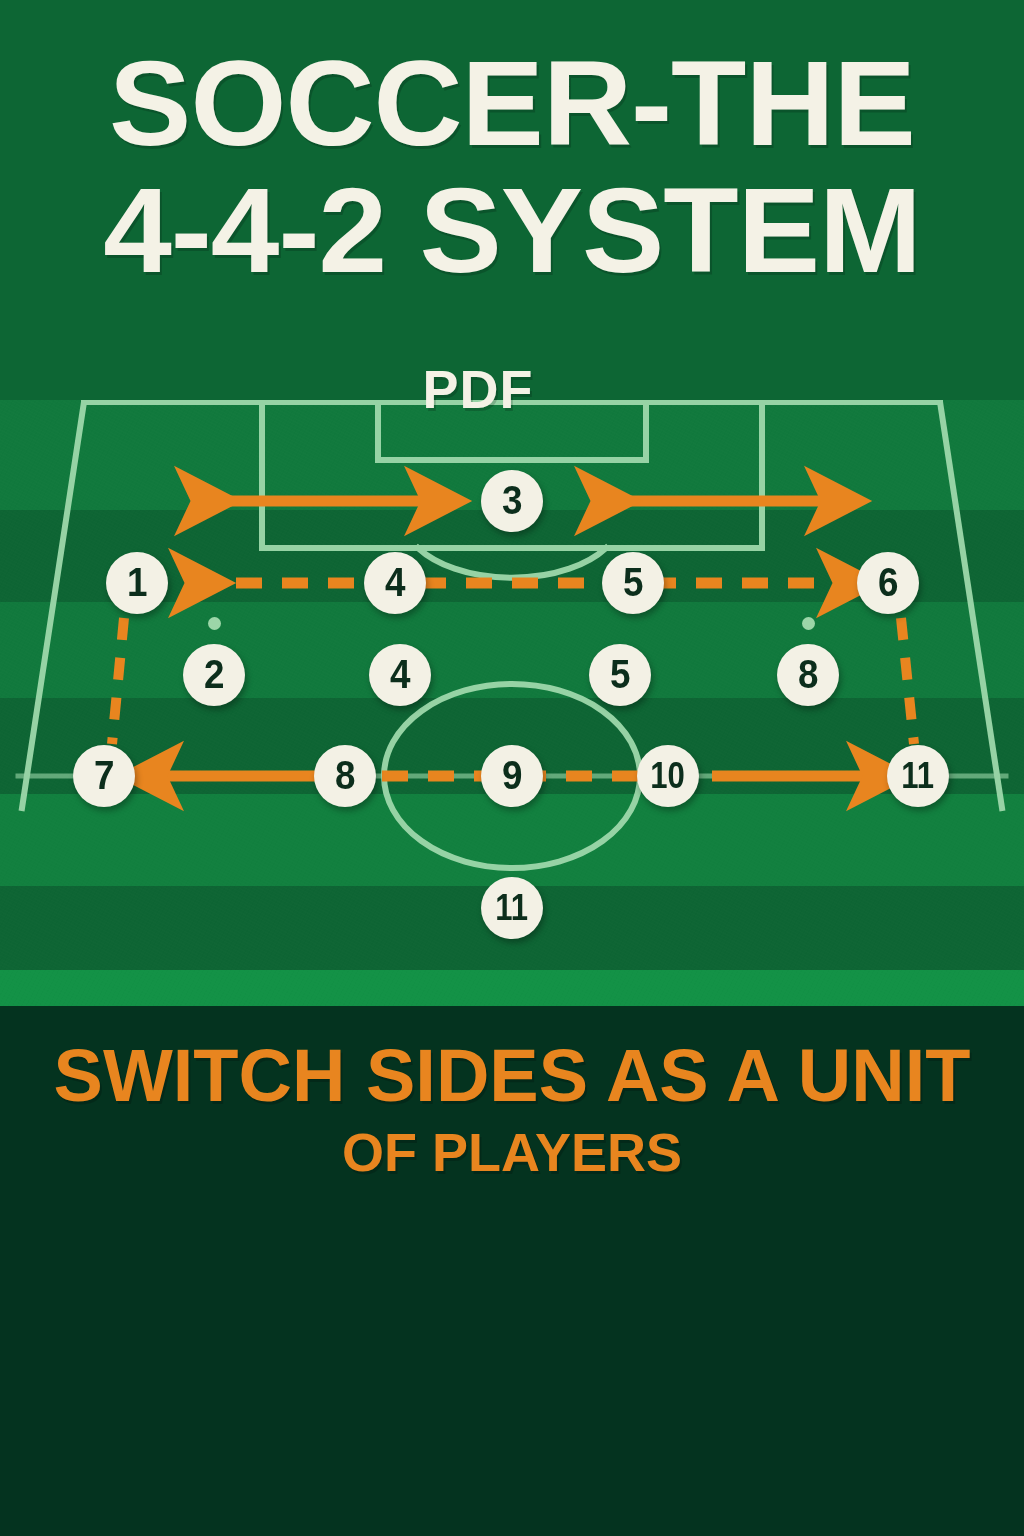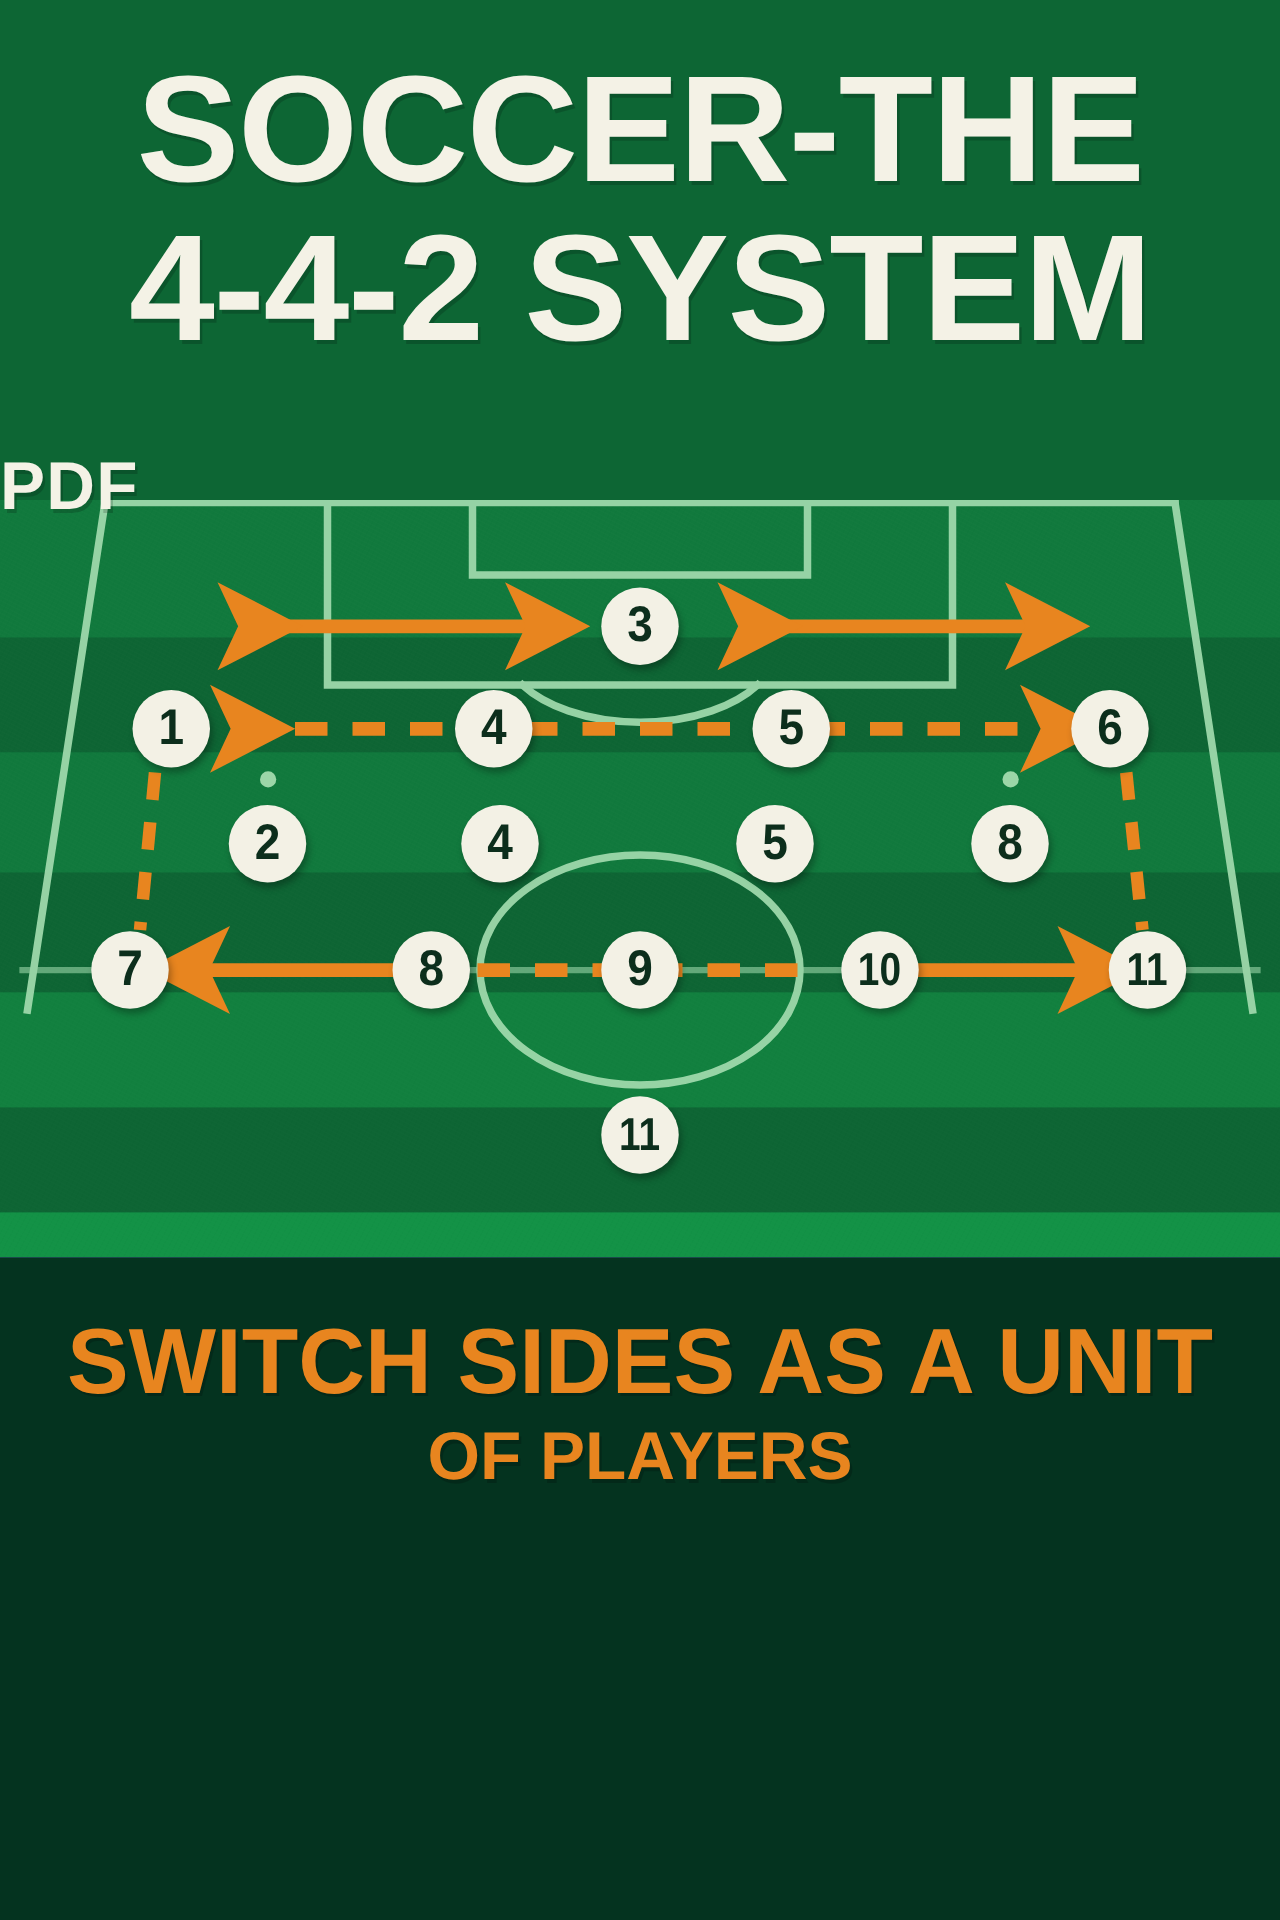--- a/index.html
+++ b/index.html
@@ -46,20 +46,21 @@
     white-space: nowrap;
   }
   .title-line.l1 { font-size: 121px; }
   .title-line.l2 { font-size: 121px; margin-top: 16px; }
 
   .subtitle {
     position: absolute;
     left: 0;
     top: 358px;
     width: 956px;
+    text-align: center;
     z-index: 9;
     font-family: "Liberation Sans Narrow", "Liberation Sans", sans-serif;
     font-weight: 700;
     font-size: 54px;
     letter-spacing: 1px;
     color: #f4f2e6;
     text-shadow: 2px 3px 0 rgba(0,0,0,0.17);
   }
 
   
@@ -141,21 +142,21 @@
   }
 
   
   .footer {
     position: absolute;
     left: 0;
     top: 1006px;
     width: 1024px;
     height: 530px;
     background: #04331f;
-    padding-top: 30px;
+    padding-top: 17px;
     text-align: center;
   }
   .bullet {
     font-family: "Liberation Sans Narrow", "Liberation Sans", sans-serif;
     font-weight: 700;
     color: #e8851f;
     line-height: 1.0;
     letter-spacing: 0px;
     text-shadow: 2px 3px 0 rgba(0,0,0,0.18);
     white-space: nowrap;
@@ -272,21 +273,21 @@
 
     <div class="player" style="left:104px; top:378px;">
         <span>7</span>
       </div>
     <div class="player" style="left:345px; top:378px;">
         <span>8</span>
       </div>
     <div class="player" style="left:512px; top:378px;">
         <span>9</span>
       </div>
-    <div class="player wide" style="left:704px; top:378px;">
+    <div class="player wide" style="left:668px; top:378px;">
         <span>10</span>
       </div>
     <div class="player wide" style="left:918px; top:378px;">
         <span>11</span>
       </div>
 
     <div class="player wide" style="left:512px; top:510px;">
         <span>11</span>
       </div>
   </div>

